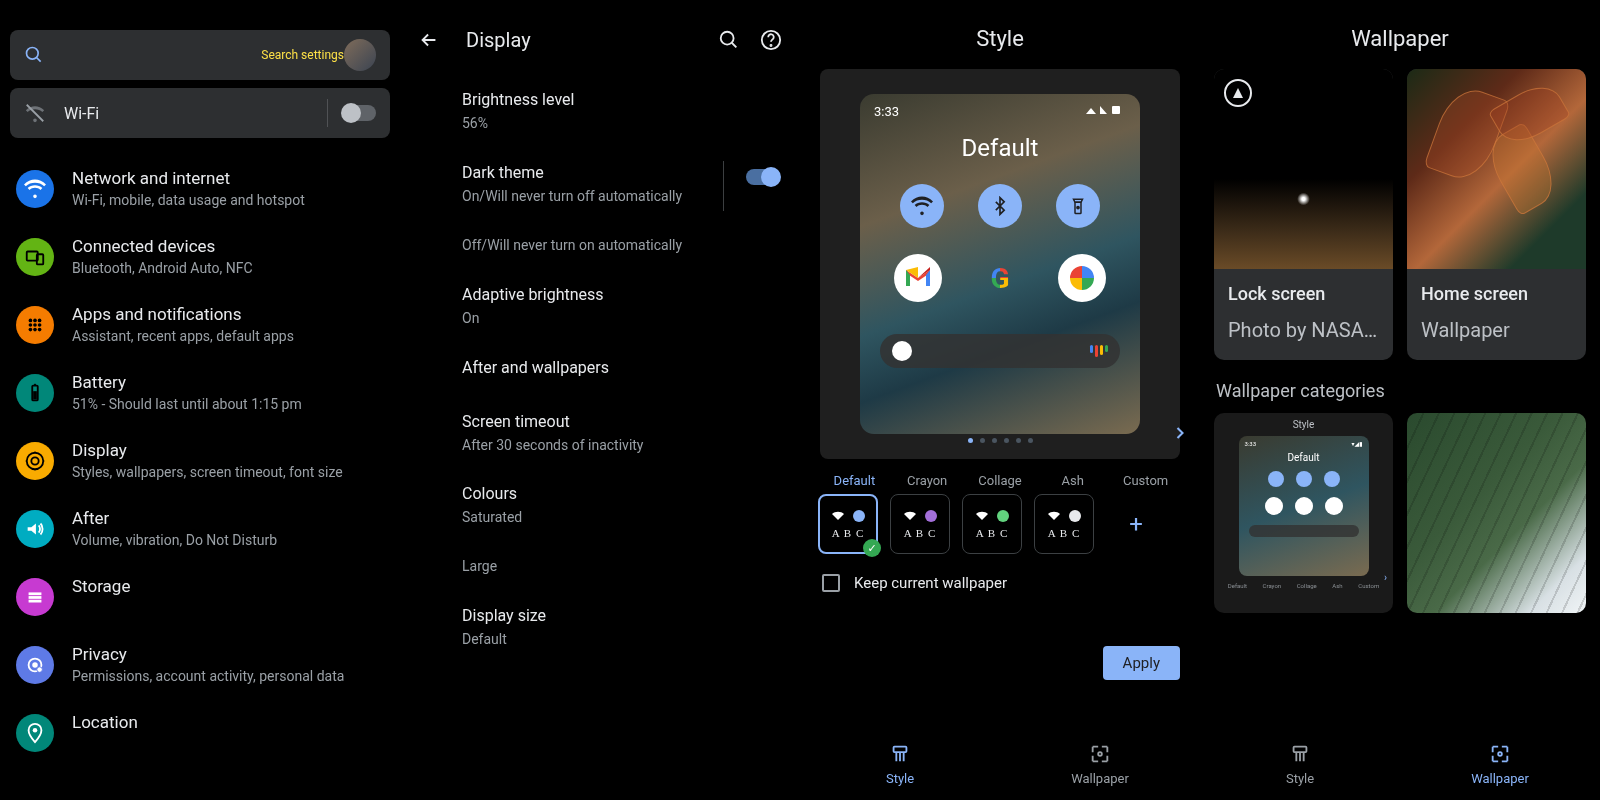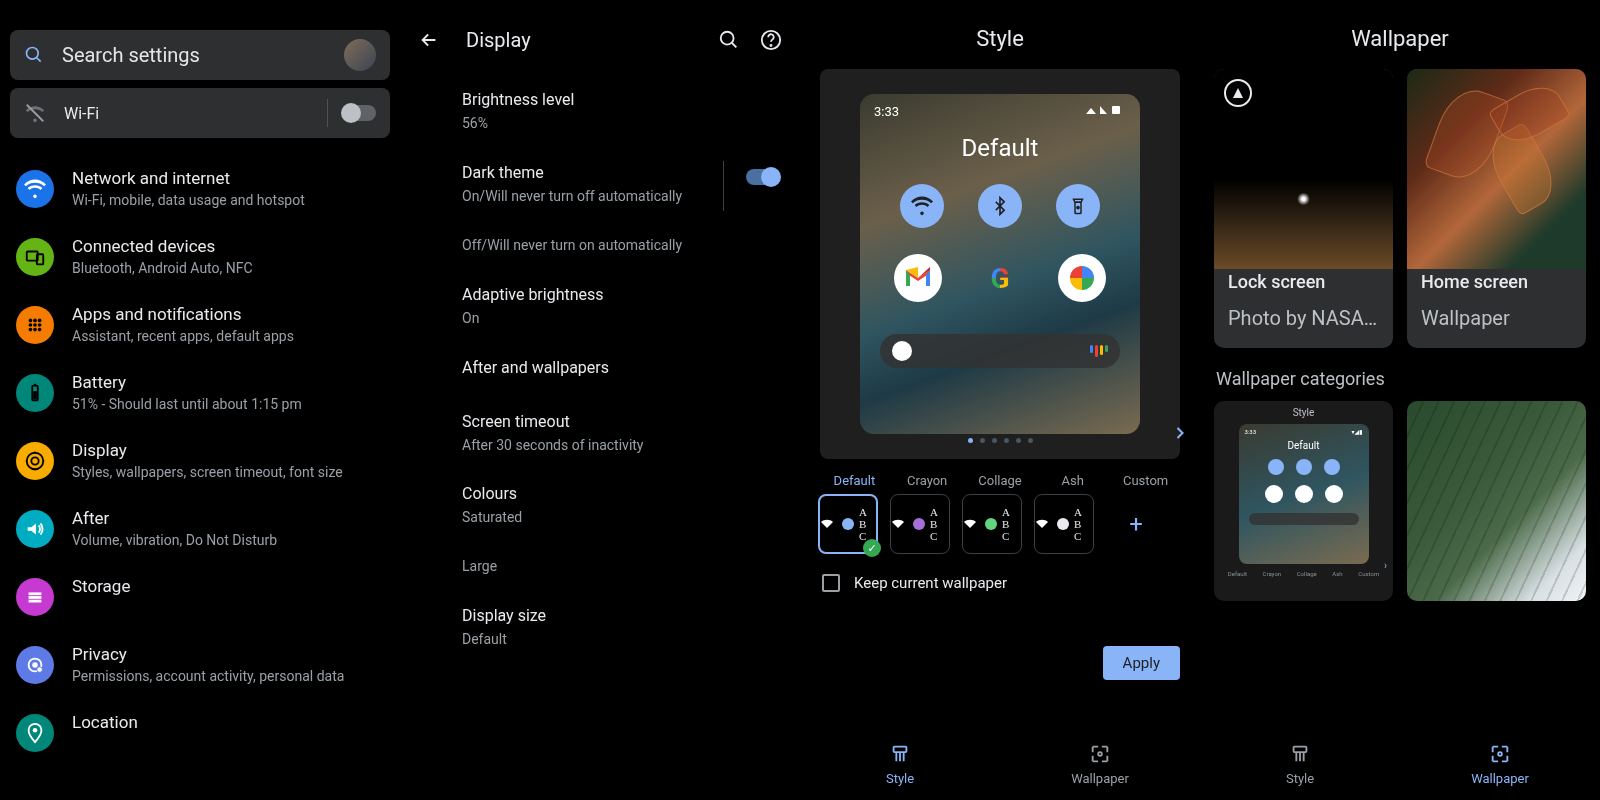--- a/index.html
+++ b/index.html
@@ -2,21 +2,21 @@
 <html><head>
 <meta charset="utf-8">
 <style>
   *{margin:0;padding:0;box-sizing:border-box;font-family:Roboto,Arial,sans-serif}
   body{background:#000;color:#e8eaed;width:1600px;height:800px;display:flex;overflow:hidden}
   .panel{width:400px;height:800px;position:relative;overflow:hidden;flex-shrink:0}
   .p1,.p2,.p3,.p4{background:#000}
   
   .searchpill{margin:30px 10px 8px 10px;height:50px;background:#2d2f31;border-radius:8px;display:flex;align-items:center;padding:0 14px}
   .searchpill .mag{color:#8ab4f8;margin-right:18px}
-  .searchpill .txt{flex:1;color:#e5e5e5;font-size:20px;text-align:left}
+  .searchpill .txt{flex:1;color:#fde047;font-size:12px;text-align:right}
   .avatar{width:32px;height:32px;border-radius:50%;background:linear-gradient(135deg,#7f6c5a,#3b4452)}
   .wifipill{margin:6px 10px 18px 10px;height:50px;background:#2d2f31;border-radius:8px;display:flex;align-items:center;padding:0 14px}
   .wifipill .wicon{color:#9aa0a6;margin-right:18px}
   .wifipill .wlab{flex:1;color:#e8eaed;font-size:16px}
   .wifipill .divider{width:1px;height:28px;background:#505255;margin:0 14px}
   .switch{width:34px;height:16px;border-radius:10px;background:#5f6368;position:relative}
   .switch::after{content:"";position:absolute;width:20px;height:20px;border-radius:50%;background:#bdc1c6;top:-2px;left:-1px}
   .switch.on{background:#4a6fa1}
   .switch.on::after{background:#8ab4f8;left:15px}
   .srow{display:flex;align-items:flex-start;padding:12px 16px 16px 16px}
@@ -48,42 +48,42 @@
   .gsb .mic{margin-left:auto;display:flex;gap:2px}
   .mic span{width:3px;border-radius:2px}
   .pagerdots{position:absolute;bottom:16px;left:0;right:0;display:flex;justify-content:center;gap:7px}
   .pagerdots span{width:5px;height:5px;border-radius:50%;background:#4a5560}
   .pagerdots span.act{background:#8ab4f8}
   .nextchev{position:absolute;right:-14px;bottom:12px;width:28px;height:28px;color:#8ab4f8;display:flex;align-items:center;justify-content:center}
   .stylelabels{display:flex;padding:14px 18px 6px 18px;gap:0}
   .stylelabels span{flex:1;text-align:center;font-size:13px;color:#9aa0a6}
   .stylelabels span.sel{color:#8ab4f8}
   .thumbrow{display:flex;padding:0 18px;gap:12px;align-items:center}
-  .sthumb{width:60px;height:60px;border:1px solid #3c4043;border-radius:8px;display:flex;flex-direction:row;align-items:center;justify-content:center;position:relative;gap:5px}
+  .sthumb{width:60px;height:60px;border:1px solid #3c4043;border-radius:8px;display:flex;flex-direction:column;align-items:center;justify-content:center;position:relative;gap:5px}
   .sthumb.sel{border:2px solid #8ab4f8}
   .sthumb .tr{display:flex;gap:8px;align-items:center}
   .sthumb .abc{font-size:11px;letter-spacing:1px;color:#e8eaed;font-family:serif}
   .check{position:absolute;bottom:-5px;right:-5px;width:18px;height:18px;border-radius:50%;background:#34a853;display:flex;align-items:center;justify-content:center;color:#fff;font-size:11px}
   .plus{width:60px;height:60px;display:flex;align-items:center;justify-content:center;color:#8ab4f8;font-size:24px}
   .keepwall{display:flex;align-items:center;padding:20px 22px 10px 22px;font-size:15px;gap:14px}
   .chk{width:18px;height:18px;border:2px solid #9aa0a6;border-radius:2px}
   .applybtn{position:absolute;right:20px;bottom:120px;padding:8px 20px;background:#8ab4f8;color:#202124;font-size:15px;border-radius:4px}
   .bottomtabs{position:absolute;bottom:14px;left:0;right:0;display:flex}
   .btab{flex:1;display:flex;flex-direction:column;align-items:center;gap:6px;font-size:13px;color:#9aa0a6}
   .btab.sel{color:#8ab4f8}
   
   .wcardrow{display:flex;gap:14px;padding:0 14px}
   .wcard{flex:1;background:#2d2f31;border-radius:10px;overflow:hidden;display:flex;flex-direction:column;position:relative}
   .wcimg{height:200px;position:relative}
   .lockimg{background:radial-gradient(circle at 50% 65%,#fff 0%,#fff 1%,rgba(255,255,255,0) 4%),linear-gradient(180deg,#000 0%,#000 55%,#3a2a18 80%,#6a4b27 100%)}
   .homeimg{background:linear-gradient(135deg,#1b2a16 0%,#5e2a18 30%,#b3673a 55%,#1e3a2a 80%)}
   .leaf{position:absolute;border-radius:50% 10% 50% 10%;border:1px solid rgba(205,120,60,.7)}
   .compass{position:absolute;top:10px;left:10px;width:28px;height:28px;border:2px solid #e8eaed;border-radius:50%;display:flex;align-items:center;justify-content:center}
   .compass::after{content:"";width:10px;height:10px;background:#e8eaed;clip-path:polygon(50% 0,100% 100%,0 100%)}
-  .wcbody{padding:2px 14px 18px 14px}
+  .wcbody{padding:14px 14px 18px 14px}
   .wctitle{font-size:18px;font-weight:500;margin-bottom:14px}
   .wcsub{font-size:20px;color:#bdc1c6;white-space:nowrap;overflow:hidden;text-overflow:ellipsis}
   .catlab{padding:20px 16px 12px 16px;font-size:18px;color:#bdc1c6}
   .catrow{display:flex;gap:14px;padding:0 14px}
   .catcard{flex:1;height:200px;border-radius:10px;overflow:hidden;position:relative}
   .miniprev{background:#1a1a1a;display:flex;flex-direction:column;align-items:center}
   .minititle{font-size:10px;color:#bdc1c6;padding:6px 0}
   .miniph{width:130px;height:140px;border-radius:8px;background:linear-gradient(160deg,#3a3b30,#2f5560,#7a6b50);position:relative}
   .miniph .mstat{position:absolute;top:4px;left:6px;right:6px;display:flex;justify-content:space-between;font-size:6px;color:#fff}
   .miniph .mdef{text-align:center;color:#fff;font-size:10px;margin-top:16px}

